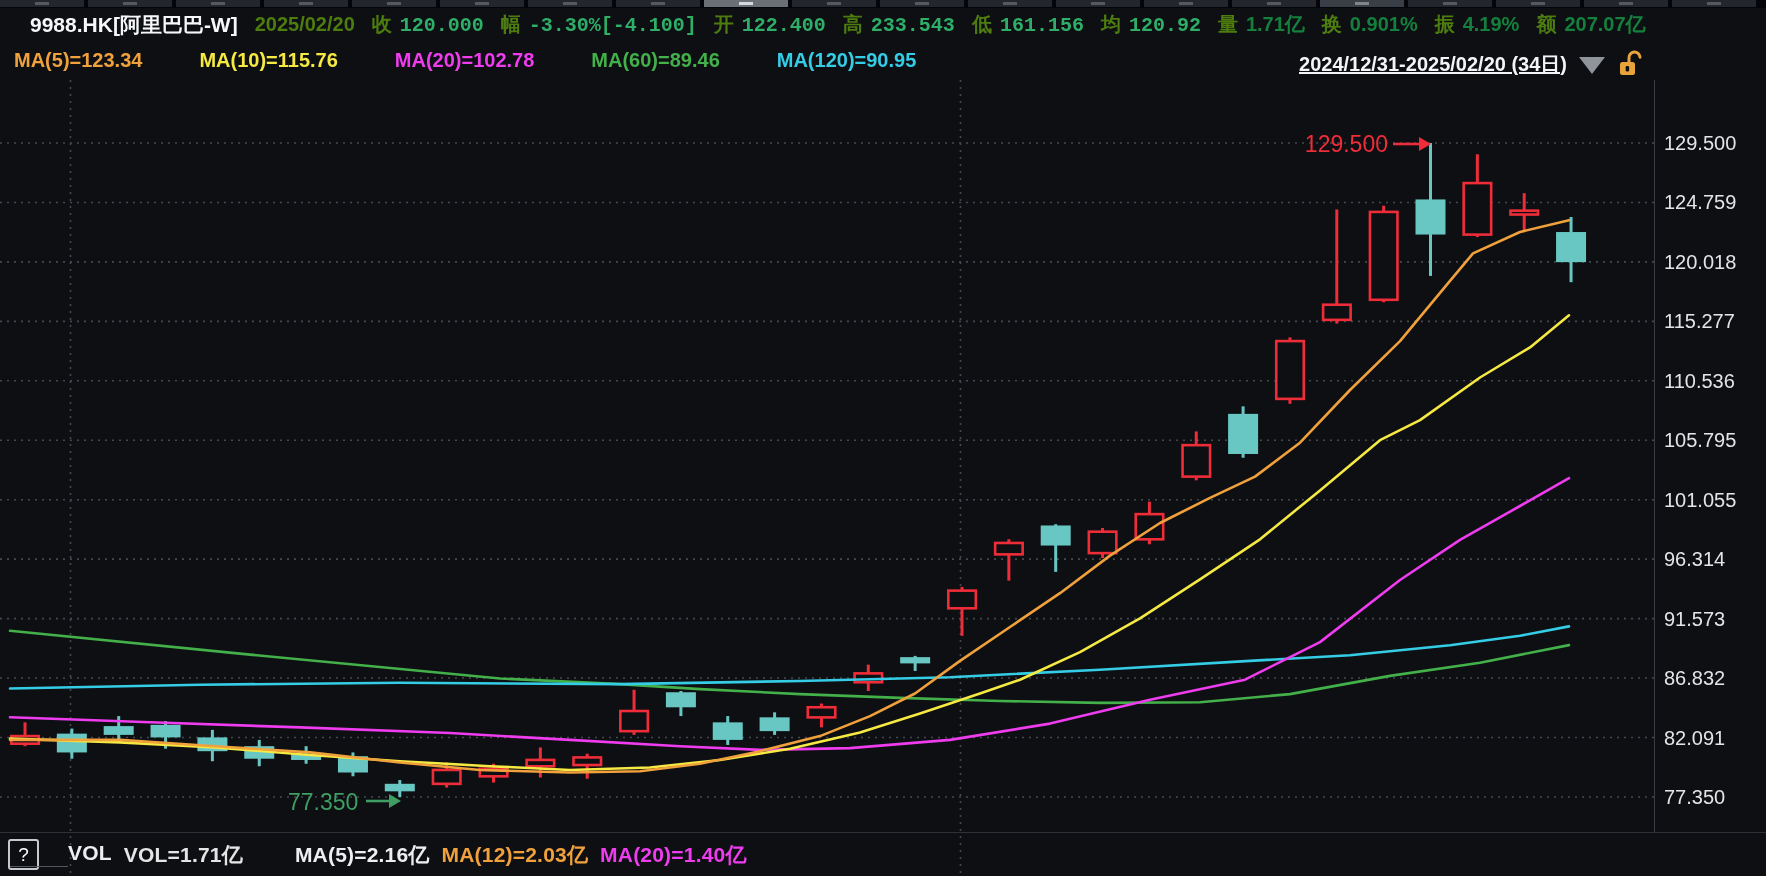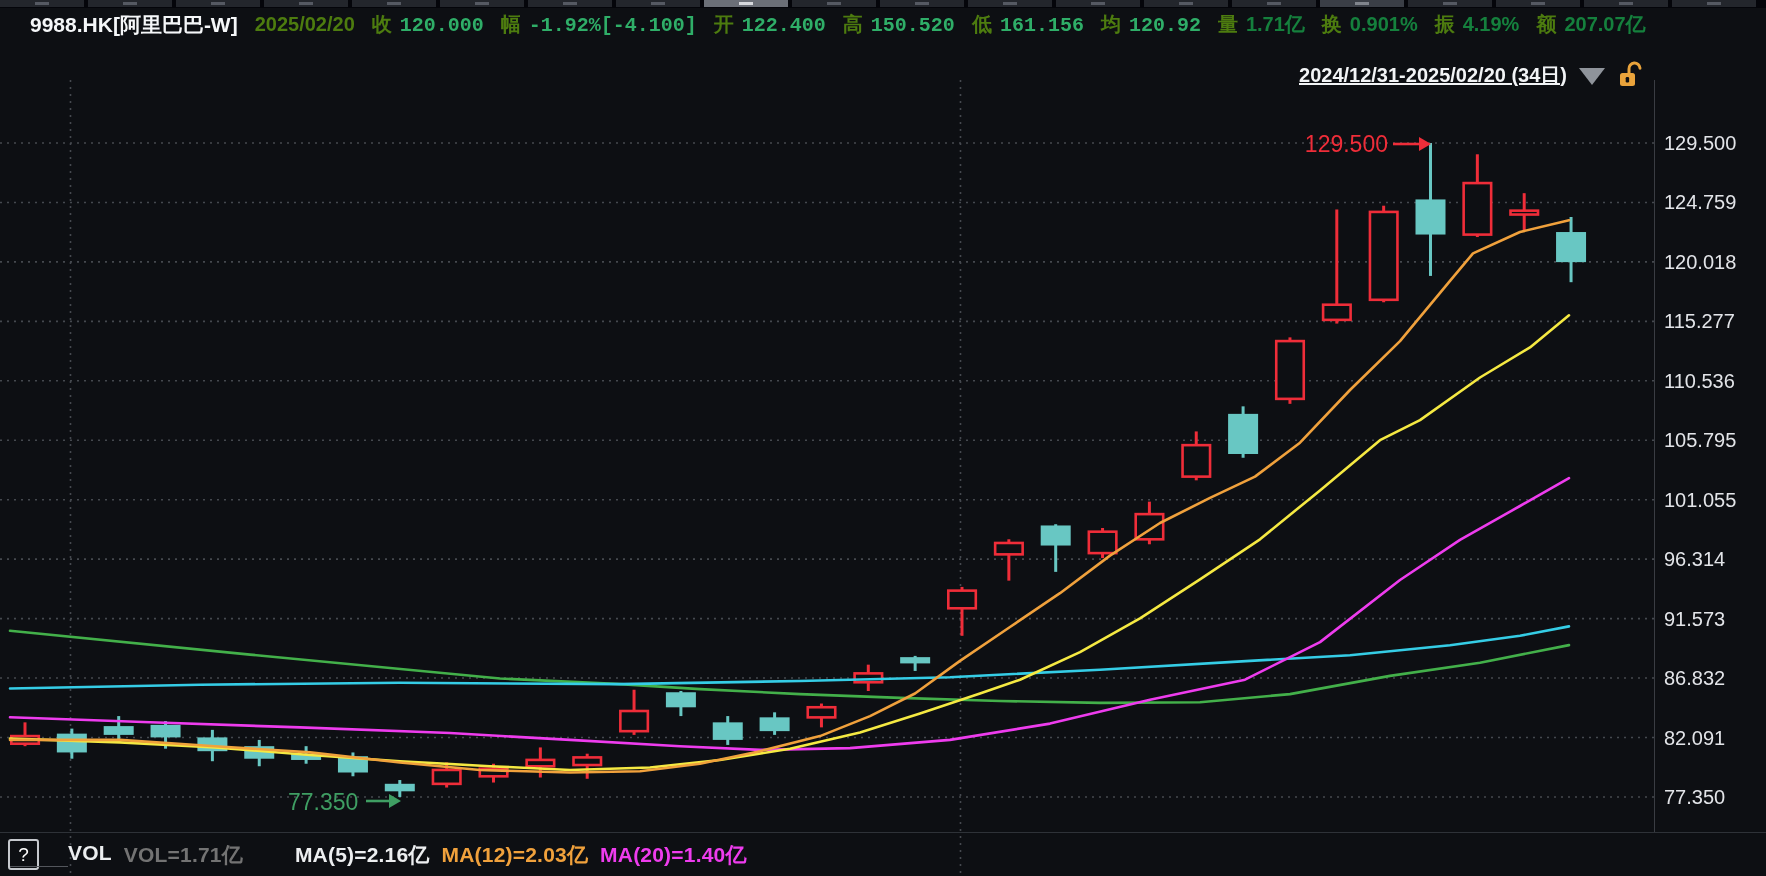--- a/index.html
+++ b/index.html
@@ -27,21 +27,21 @@
   .field{display:flex;gap:8px;align-items:baseline;}
   .lab{color:#4d7c0f;}
   .v-down{color:#2fae68;font-family:Liberation Mono, monospace;}
   .v-neutral{color:#15803d;}
   
   .ma-bar{
     position:absolute;top:41px;left:0;width:1766px;height:38px;
     display:flex;align-items:center;padding-left:14px;box-sizing:border-box;
     gap:57px;font-size:20px;font-weight:700;white-space:nowrap;
   }
-  .period{position:absolute;right:123px;top:15px;height:38px;display:flex;align-items:center;gap:12px;}
+  .period{position:absolute;right:123px;top:4px;height:38px;display:flex;align-items:center;gap:12px;}
   .period-label{color:#f2f4f6;text-decoration:underline;font-size:20px;font-weight:700;}
   .caret{width:0;height:0;border-left:13px solid transparent;border-right:13px solid transparent;border-top:17px solid #8f949b;margin-top:2px;}
   .lock{display:flex;align-items:center;}
   
   #chart-svg{position:absolute;top:80px;left:0;}
   
   .vol-bar{
     position:absolute;top:833px;left:0;width:1766px;height:43px;
     display:flex;align-items:center;padding-left:8px;box-sizing:border-box;
     gap:29px;font-size:21px;font-weight:700;white-space:nowrap;
@@ -122,29 +122,29 @@
 <div class="quote-bar">
   <span class="sym">9988.HK[阿里巴巴-W]</span>
   <span class="lab">2025/02/20</span>
   <span style="display:flex;gap:17px;" id="quote-fields">
       <span class="field">
         <span class="lab">收</span>
         <span class="v-down">120.000</span>
       </span>
       <span class="field">
         <span class="lab">幅</span>
-        <span class="v-down">-1.92%[-4.100]</span>
+        <span class="v-down">-3.30%[-4.100]</span>
       </span>
       <span class="field">
         <span class="lab">开</span>
         <span class="v-down">122.400</span>
       </span>
       <span class="field">
         <span class="lab">高</span>
-        <span class="v-down">150.520</span>
+        <span class="v-down">233.543</span>
       </span>
       <span class="field">
         <span class="lab">低</span>
         <span class="v-down">161.156</span>
       </span>
       <span class="field">
         <span class="lab">均</span>
         <span class="v-down">120.92</span>
       </span>
       <span class="field">
@@ -160,20 +160,27 @@
         <span class="v-neutral">4.19%</span>
       </span>
       <span class="field">
         <span class="lab">额</span>
         <span class="v-neutral">207.07亿</span>
       </span>
     </span>
 </div>
 
 <div class="ma-bar">
+  <span id="ma-items" style="display:flex;gap:57px;">
+      <span style="color: rgb(240, 161, 60);">MA(5)=123.34</span>
+      <span style="color: rgb(245, 233, 66);">MA(10)=115.76</span>
+      <span style="color: rgb(238, 60, 238);">MA(20)=102.78</span>
+      <span style="color: rgb(67, 176, 74);">MA(60)=89.46</span>
+      <span style="color: rgb(53, 205, 230);">MA(120)=90.95</span>
+    </span>
   <span class="period">
     <span class="period-label">2024/12/31-2025/02/20 (34日)</span>
     <span class="caret"></span>
     <span class="lock">
       <svg width="26" height="28" viewBox="0 0 26 28">
         <rect x="3" y="12" width="15" height="13" rx="2.5" fill="#e9a33b"></rect>
         <rect x="8.7" y="16" width="3.4" height="5.5" rx="1.2" fill="#0d0f13"></rect>
         <path d="M 12 12 V 8 A 5.5 5.5 0 0 1 23 7.2" fill="none" stroke="#e9a33b" stroke-width="3" stroke-linecap="round"></path>
       </svg>
     </span>
@@ -373,19 +380,19 @@
         <line x1="366" y1="721" x2="389" y2="721" stroke="#3f9e63" stroke-width="2.6"></line>
         <polygon points="389,714 401,721 389,728" fill="#3f9e63"></polygon>
       </g>
     </g>
   </svg>
 
 <div class="vol-bar">
   <span class="help-box">?</span>
   <span id="vol-items" style="display:flex;gap:12px;">
       <span class="vol-item" style="color: rgb(236, 238, 240);">VOL</span>
-      <span class="vol-item" style="color: #737373;">VOL=1.71亿</span>
+      <span class="vol-item" style="color: #e5e5e5;">VOL=1.71亿</span>
       <span class="vol-item" style="color: rgb(236, 238, 240); margin-left: 40px;">MA(5)=2.16亿</span>
       <span class="vol-item" style="color: rgb(240, 161, 60);">MA(12)=2.03亿</span>
       <span class="vol-item" style="color: rgb(238, 60, 238);">MA(20)=1.40亿</span>
     </span>
   <span class="under-hint"></span>
 </div>
 
 </body></html>

